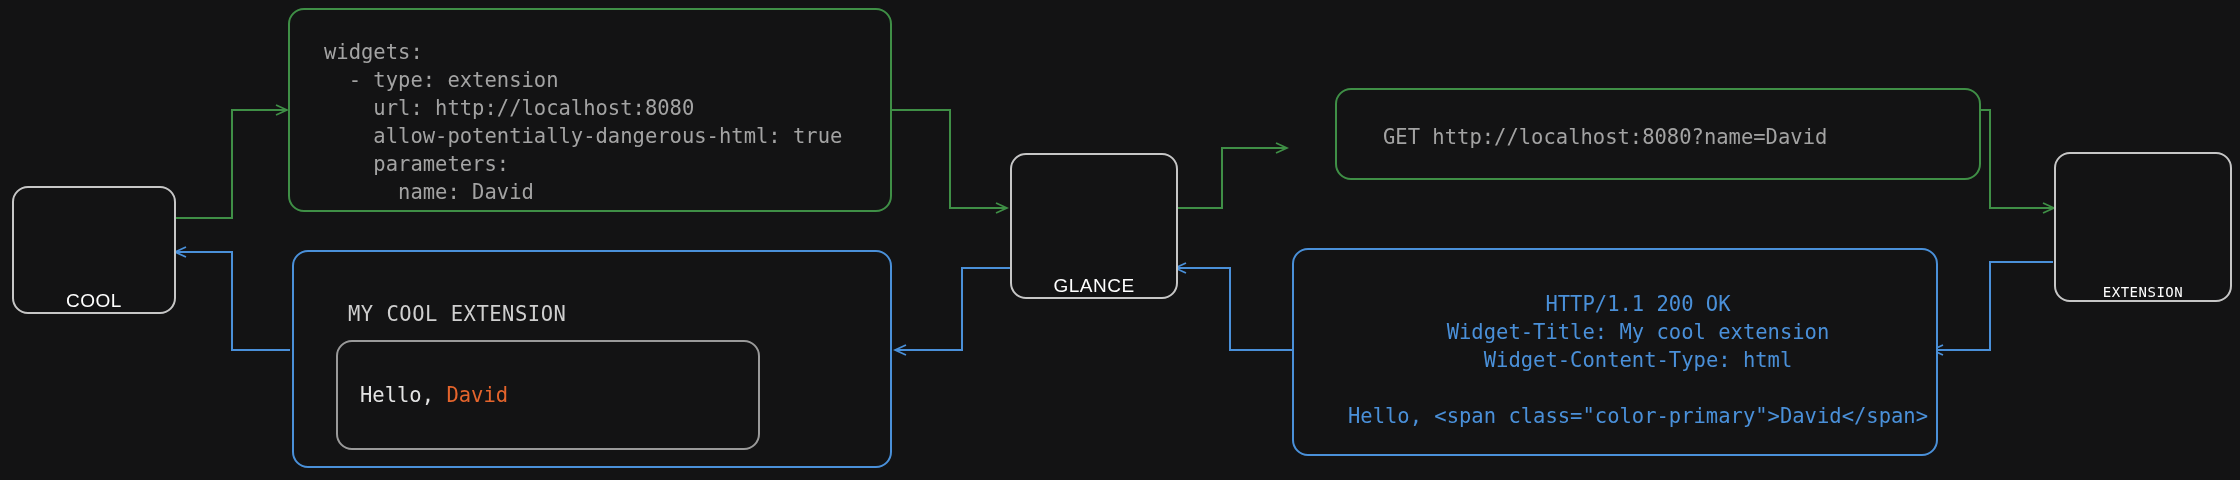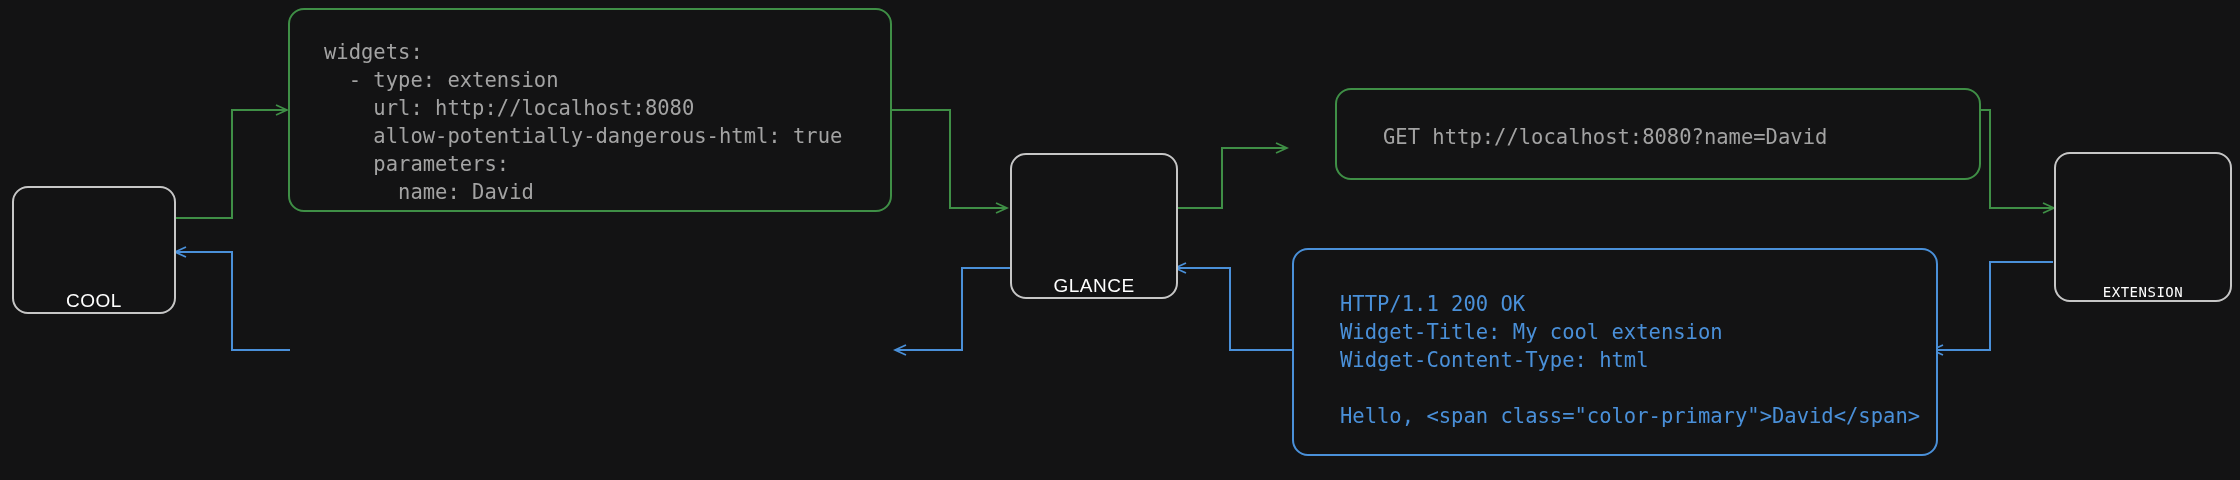--- a/index.html
+++ b/index.html
@@ -50,21 +50,21 @@
   }
   .panel.blue { border-color: #4a90d9; }
   .panel-text {
     font-family: "DejaVu Sans Mono", "Liberation Mono", monospace;
     font-size: 20.5px;
     line-height: 28px;
     white-space: pre;
     margin: 0;
   }
   .green-text { color: #a3a3a3; }
-  .blue-text  { color: #4a90d9; }
+  .blue-text  { color: #4a90d9; text-align: center; }
   .widget-title {
     font-family: "DejaVu Sans Mono", "Liberation Mono", monospace;
     font-size: 20.5px;
     color: #cfcfcf;
     letter-spacing: 0.5px;
   }
   .widget-body {
     border: 2px solid #9a9a9a;
     border-radius: 16px;
     box-sizing: border-box;
@@ -126,20 +126,26 @@
 
   <div class="panel" style="left:288px; top:8px; width:604px; height:204px;">
     <pre class="panel-text green-text" style="margin:28px 0 0 34px;">widgets:
   - type: extension
     url: http://localhost:8080
     allow-potentially-dangerous-html: true
     parameters:
       name: David</pre>
   </div>
 
+  <div class="panel blue" style="left:292px; top:250px; width:600px; height:218px;">
+    <div class="widget-title" style="position:absolute; left:54px; top:50px;">MY COOL EXTENSION</div>
+    <div class="widget-body" style="position:absolute; left:42px; top:88px; width:424px; height:110px;">
+      <div class="widget-line" style="margin-left:22px;"><span>Hello, </span><span class="accent-name">David</span></div>
+    </div>
+  </div>
 
   <div class="panel" style="left:1292px; top:88px; width:646px; height:92px;margin-left:43px;">
     <pre class="panel-text green-text" style="margin:33px 0 0 46px;">GET http://localhost:8080?name=David</pre>
   </div>
 
   <div class="panel blue" style="left:1292px; top:248px; width:646px; height:208px;">
     <pre class="panel-text blue-text" style="margin:40px 0 0 46px;">HTTP/1.1 200 OK
 Widget-Title: My cool extension
 Widget-Content-Type: html
 

